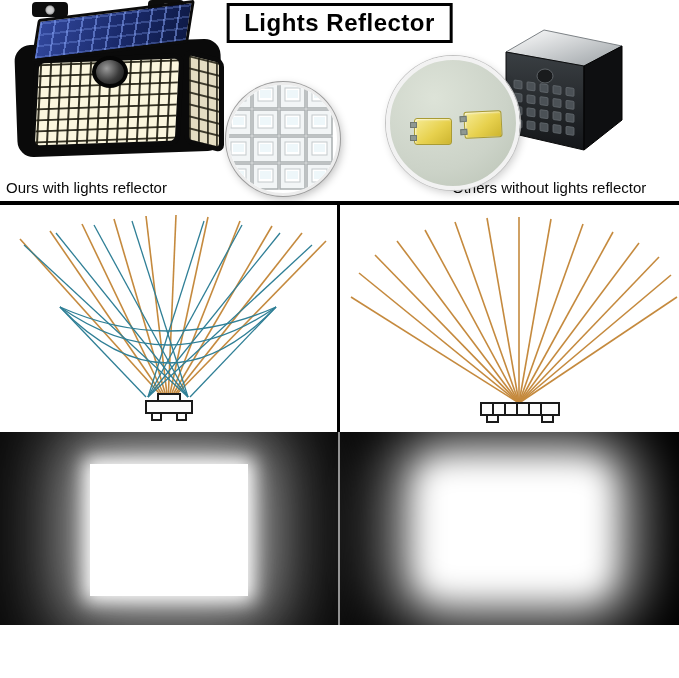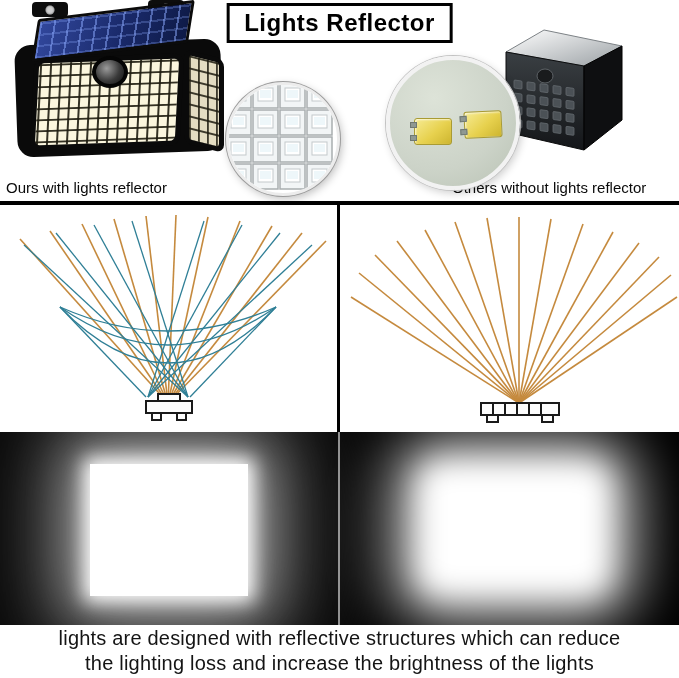--- a/index.html
+++ b/index.html
@@ -247,18 +247,14 @@
       </svg>
     </div>
   </div>
 
   <div class="bottom">
     <div class="glow-sharp"></div>
     <div class="glow-soft"></div>
     <div class="b-divider"></div>
   </div>
 
-  <div class="footer">
-    <div class="line">lights are designed with reflective structures  which can reduce</div>
-    <div class="line">the lighting loss and increase the brightness of the lights</div>
-  </div>
 
 </div>
 
 </body></html>

